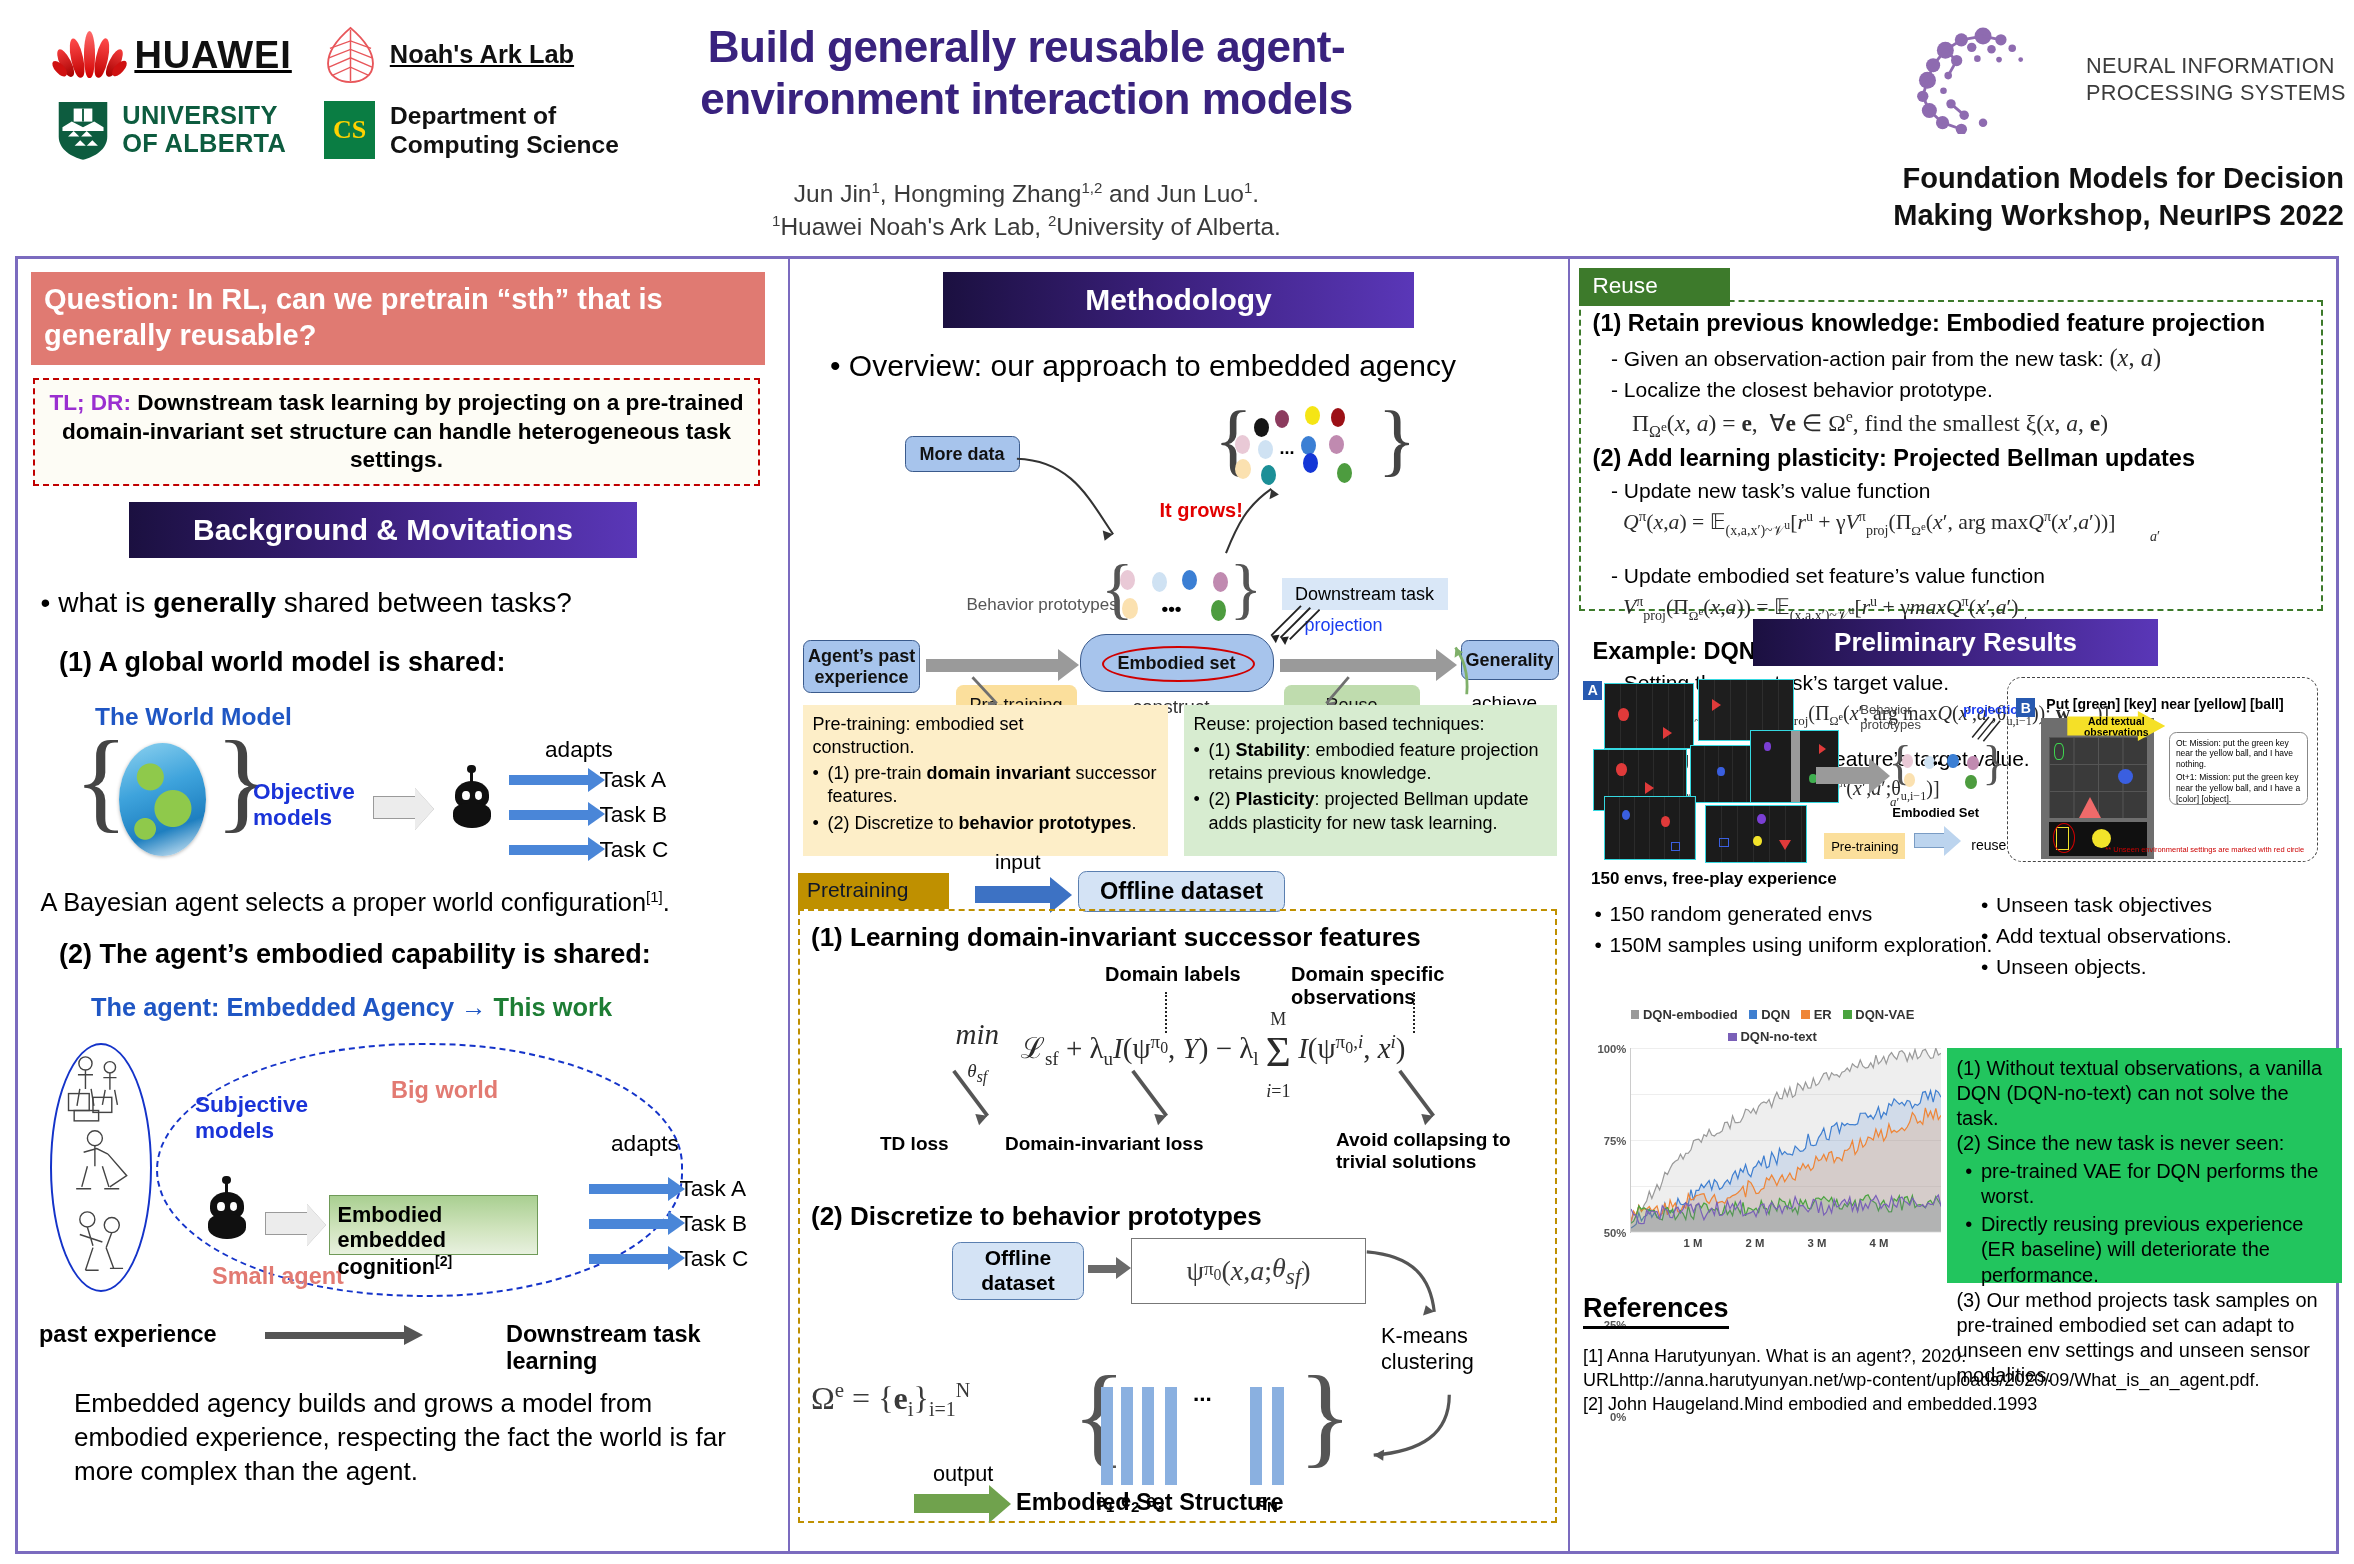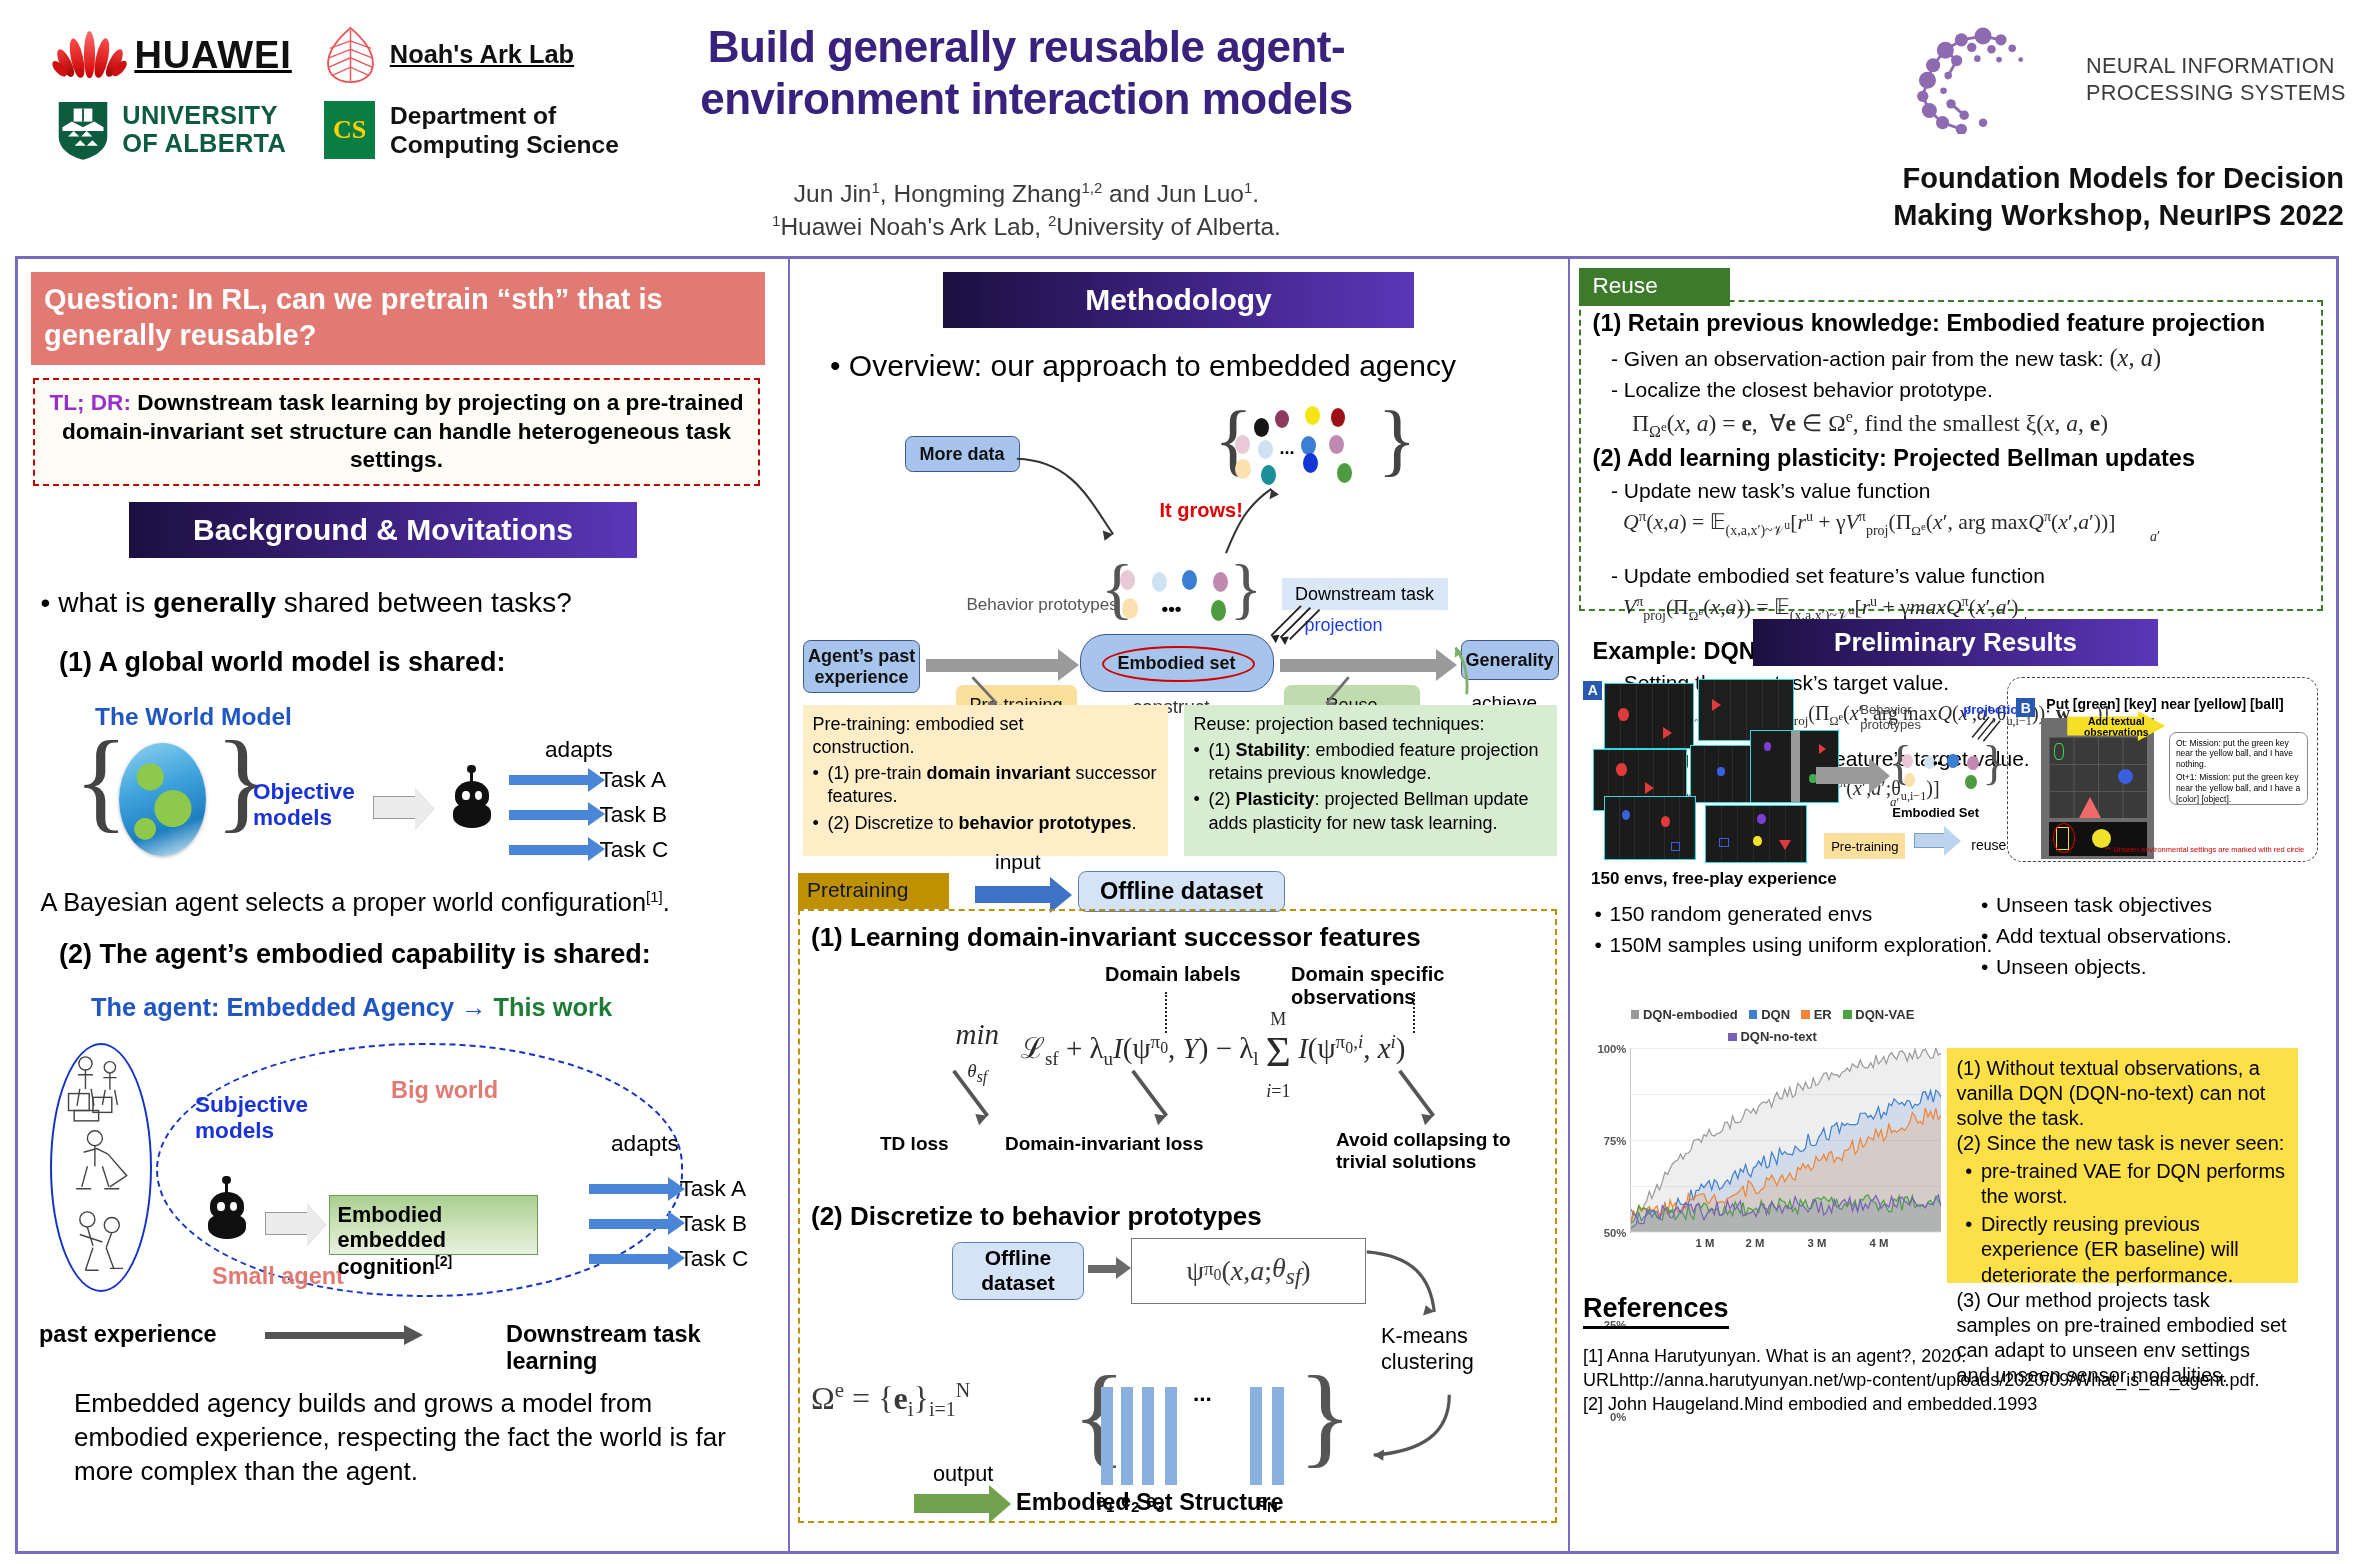--- a/index.html
+++ b/index.html
@@ -272,22 +272,22 @@
   #legend { display:flex; flex-wrap:wrap; justify-content:center; gap:7.5px 11.3px; font-size:13px; font-weight:bold;
             color:#333; padding-top:3.8px; }
   .lg { display:flex; align-items:center; gap:3.8px; }
   .lg i { width:8.5px; height:8.5px; display:inline-block; }
   #plot { position:absolute; left:41px; top:45px; width:311px; height:185px; border-left:0.9px solid #ccc; border-bottom:0.9px solid #bbb; }
   .ytick { position:absolute; right:calc(100% + 4.7px); transform:translateY(-50%); font-size:11.3px; font-weight:bold; color:#555; }
   .gl { position:absolute; left:0; width:100%; border-top:0.9px solid #eee; }
   .xtick { position:absolute; top:100%; transform:translateX(-50%); margin-top:4.7px; font-size:11.3px; font-weight:bold; color:#444; }
 
   #findings {
-    position:absolute; left:377px; top:789px; width:351px; height:235px;
-    background:#fde047; font-size:20px; line-height:1.26; padding:7.5px 9.4px;
+    position:absolute; left:377px; top:789px; width:395px; height:235px;
+    background:#22c55e; font-size:20px; line-height:1.26; padding:7.5px 9.4px;
   }
 
   #ref-head { position:absolute; left:13px; top:1034px; font-size:27px; font-weight:bold;
               border-bottom:3.8px solid #000; padding-bottom:1.9px; }
   #refs { position:absolute; left:13px; top:1085px; width:734px; font-size:18px; line-height:1.34; }
 </style>
 </head>
 <body>
 
 <div id="header">
@@ -923,21 +923,21 @@
           </div>
           <div class="gl" style="top: 92px;">
             <div class="ytick" style="top: 92px;">50%</div>
           </div>
           <div class="gl" style="top: 46px;">
             <div class="ytick" style="top: 46px;">75%</div>
           </div>
           <div class="gl" style="top: 0px;">
             <div class="ytick" style="top: 0px;">100%</div>
           </div>
-          <div class="xtick" style="left: 62px; margin-left: 12px;">1 M</div>
+          <div class="xtick" style="left: 62px;">1 M</div>
           <div class="xtick" style="left: 124px;">2 M</div>
           <div class="xtick" style="left: 186px;">3 M</div>
           <div class="xtick" style="left: 248px;">4 M</div>
           <svg width="310" height="184" style="position: absolute; left: 0px; top: 0px;" viewBox="0 0 329 195">
             <path d="M0.0 185.1 L2.8 174.8 L5.5 179.2 L8.3 166.9 L11.1 173.4 L13.8 166.7 L16.6 162.3 L19.4 151.9 L22.1 159.5 L24.9 152.1 L27.6 144.8 L30.4 150.4 L33.2 141.7 L35.9 131.8 L38.7 134.2 L41.5 127.8 L44.2 122.7 L47.0 120.0 L49.8 118.6 L52.5 112.5 L55.3 117.8 L58.1 111.6 L60.8 111.4 L63.6 107.9 L66.4 98.3 L69.1 97.1 L71.9 96.5 L74.6 99.8 L77.4 91.8 L80.2 93.5 L82.9 86.3 L85.7 92.3 L88.5 93.2 L91.2 90.6 L94.0 89.9 L96.8 87.9 L99.5 78.9 L102.3 78.6 L105.1 85.2 L107.8 71.9 L110.6 79.1 L113.4 79.1 L116.1 78.4 L118.9 73.2 L121.6 64.8 L124.4 65.6 L127.2 68.9 L129.9 64.2 L132.7 69.6 L135.5 61.7 L138.2 58.4 L141.0 57.0 L143.8 58.3 L146.5 54.5 L149.3 62.6 L152.1 53.0 L154.8 46.9 L157.6 53.4 L160.4 53.9 L163.1 43.4 L165.9 51.1 L168.6 41.5 L171.4 52.1 L174.2 50.0 L176.9 37.4 L179.7 40.0 L182.5 44.4 L185.2 36.1 L188.0 42.3 L190.8 42.1 L193.5 31.8 L196.3 39.8 L199.1 37.7 L201.8 32.4 L204.6 27.0 L207.4 26.1 L210.1 33.4 L212.9 26.1 L215.6 28.6 L218.4 28.2 L221.2 30.6 L223.9 25.6 L226.7 24.5 L229.5 21.1 L232.2 24.8 L235.0 16.6 L237.8 19.2 L240.5 20.6 L243.3 12.6 L246.1 19.2 L248.8 21.1 L251.6 20.4 L254.4 15.6 L257.1 20.7 L259.9 7.5 L262.6 16.7 L265.4 13.9 L268.2 8.8 L270.9 16.4 L273.7 8.2 L276.5 4.8 L279.2 8.9 L282.0 12.0 L284.8 3.9 L287.5 2.8 L290.3 5.9 L293.1 13.9 L295.8 5.4 L298.6 11.2 L301.4 1.5 L304.1 11.2 L306.9 8.8 L309.6 2.5 L312.4 1.3 L315.2 6.8 L317.9 10.9 L320.7 10.3 L323.5 0.0 L326.2 7.3 L329.0 5.4 L329 195 L0 195 Z" fill="#9a9a9a" opacity="0.17"></path>
             <path d="M0.0 185.1 L2.8 174.8 L5.5 179.2 L8.3 166.9 L11.1 173.4 L13.8 166.7 L16.6 162.3 L19.4 151.9 L22.1 159.5 L24.9 152.1 L27.6 144.8 L30.4 150.4 L33.2 141.7 L35.9 131.8 L38.7 134.2 L41.5 127.8 L44.2 122.7 L47.0 120.0 L49.8 118.6 L52.5 112.5 L55.3 117.8 L58.1 111.6 L60.8 111.4 L63.6 107.9 L66.4 98.3 L69.1 97.1 L71.9 96.5 L74.6 99.8 L77.4 91.8 L80.2 93.5 L82.9 86.3 L85.7 92.3 L88.5 93.2 L91.2 90.6 L94.0 89.9 L96.8 87.9 L99.5 78.9 L102.3 78.6 L105.1 85.2 L107.8 71.9 L110.6 79.1 L113.4 79.1 L116.1 78.4 L118.9 73.2 L121.6 64.8 L124.4 65.6 L127.2 68.9 L129.9 64.2 L132.7 69.6 L135.5 61.7 L138.2 58.4 L141.0 57.0 L143.8 58.3 L146.5 54.5 L149.3 62.6 L152.1 53.0 L154.8 46.9 L157.6 53.4 L160.4 53.9 L163.1 43.4 L165.9 51.1 L168.6 41.5 L171.4 52.1 L174.2 50.0 L176.9 37.4 L179.7 40.0 L182.5 44.4 L185.2 36.1 L188.0 42.3 L190.8 42.1 L193.5 31.8 L196.3 39.8 L199.1 37.7 L201.8 32.4 L204.6 27.0 L207.4 26.1 L210.1 33.4 L212.9 26.1 L215.6 28.6 L218.4 28.2 L221.2 30.6 L223.9 25.6 L226.7 24.5 L229.5 21.1 L232.2 24.8 L235.0 16.6 L237.8 19.2 L240.5 20.6 L243.3 12.6 L246.1 19.2 L248.8 21.1 L251.6 20.4 L254.4 15.6 L257.1 20.7 L259.9 7.5 L262.6 16.7 L265.4 13.9 L268.2 8.8 L270.9 16.4 L273.7 8.2 L276.5 4.8 L279.2 8.9 L282.0 12.0 L284.8 3.9 L287.5 2.8 L290.3 5.9 L293.1 13.9 L295.8 5.4 L298.6 11.2 L301.4 1.5 L304.1 11.2 L306.9 8.8 L309.6 2.5 L312.4 1.3 L315.2 6.8 L317.9 10.9 L320.7 10.3 L323.5 0.0 L326.2 7.3 L329.0 5.4 " fill="none" stroke="#9a9a9a" stroke-width="1.3"></path>
             <path d="M0.0 191.0 L2.8 189.1 L5.5 186.8 L8.3 174.8 L11.1 183.3 L13.8 179.0 L16.6 177.7 L19.4 170.8 L22.1 179.4 L24.9 174.7 L27.6 178.9 L30.4 180.1 L33.2 175.0 L35.9 164.6 L38.7 174.0 L41.5 172.3 L44.2 174.3 L47.0 171.8 L49.8 159.5 L52.5 165.5 L55.3 166.3 L58.1 164.2 L60.8 166.0 L63.6 150.1 L66.4 161.6 L69.1 150.9 L71.9 151.0 L74.6 144.5 L77.4 148.1 L80.2 144.1 L82.9 140.5 L85.7 150.2 L88.5 139.7 L91.2 142.5 L94.0 149.9 L96.8 148.0 L99.5 143.0 L102.3 139.9 L105.1 144.2 L107.8 134.8 L110.6 130.4 L113.4 138.4 L116.1 128.1 L118.9 131.7 L121.6 123.5 L124.4 133.2 L127.2 136.4 L129.9 127.1 L132.7 125.1 L135.5 119.7 L138.2 124.4 L141.0 114.1 L143.8 127.0 L146.5 125.6 L149.3 110.5 L152.1 115.7 L154.8 123.3 L157.6 106.5 L160.4 113.1 L163.1 109.8 L165.9 112.5 L168.6 112.6 L171.4 113.5 L174.2 104.0 L176.9 106.7 L179.7 109.6 L182.5 109.1 L185.2 106.3 L188.0 91.0 L190.8 102.8 L193.5 103.5 L196.3 102.8 L199.1 95.0 L201.8 91.1 L204.6 85.0 L207.4 96.5 L210.1 97.3 L212.9 83.3 L215.6 82.1 L218.4 79.2 L221.2 89.9 L223.9 79.5 L226.7 82.2 L229.5 80.0 L232.2 81.3 L235.0 81.2 L237.8 81.4 L240.5 80.3 L243.3 69.1 L246.1 69.1 L248.8 69.0 L251.6 73.6 L254.4 71.1 L257.1 75.3 L259.9 69.9 L262.6 62.3 L265.4 74.4 L268.2 68.2 L270.9 70.7 L273.7 58.9 L276.5 61.1 L279.2 53.8 L282.0 56.8 L284.8 59.5 L287.5 57.5 L290.3 61.0 L293.1 55.5 L295.8 56.3 L298.6 63.8 L301.4 59.5 L304.1 60.7 L306.9 58.1 L309.6 46.9 L312.4 46.1 L315.2 54.3 L317.9 45.2 L320.7 57.4 L323.5 44.7 L326.2 46.9 L329.0 52.2 L329 195 L0 195 Z" fill="#3f7fd0" opacity="0.17"></path>
             <path d="M0.0 191.0 L2.8 189.1 L5.5 186.8 L8.3 174.8 L11.1 183.3 L13.8 179.0 L16.6 177.7 L19.4 170.8 L22.1 179.4 L24.9 174.7 L27.6 178.9 L30.4 180.1 L33.2 175.0 L35.9 164.6 L38.7 174.0 L41.5 172.3 L44.2 174.3 L47.0 171.8 L49.8 159.5 L52.5 165.5 L55.3 166.3 L58.1 164.2 L60.8 166.0 L63.6 150.1 L66.4 161.6 L69.1 150.9 L71.9 151.0 L74.6 144.5 L77.4 148.1 L80.2 144.1 L82.9 140.5 L85.7 150.2 L88.5 139.7 L91.2 142.5 L94.0 149.9 L96.8 148.0 L99.5 143.0 L102.3 139.9 L105.1 144.2 L107.8 134.8 L110.6 130.4 L113.4 138.4 L116.1 128.1 L118.9 131.7 L121.6 123.5 L124.4 133.2 L127.2 136.4 L129.9 127.1 L132.7 125.1 L135.5 119.7 L138.2 124.4 L141.0 114.1 L143.8 127.0 L146.5 125.6 L149.3 110.5 L152.1 115.7 L154.8 123.3 L157.6 106.5 L160.4 113.1 L163.1 109.8 L165.9 112.5 L168.6 112.6 L171.4 113.5 L174.2 104.0 L176.9 106.7 L179.7 109.6 L182.5 109.1 L185.2 106.3 L188.0 91.0 L190.8 102.8 L193.5 103.5 L196.3 102.8 L199.1 95.0 L201.8 91.1 L204.6 85.0 L207.4 96.5 L210.1 97.3 L212.9 83.3 L215.6 82.1 L218.4 79.2 L221.2 89.9 L223.9 79.5 L226.7 82.2 L229.5 80.0 L232.2 81.3 L235.0 81.2 L237.8 81.4 L240.5 80.3 L243.3 69.1 L246.1 69.1 L248.8 69.0 L251.6 73.6 L254.4 71.1 L257.1 75.3 L259.9 69.9 L262.6 62.3 L265.4 74.4 L268.2 68.2 L270.9 70.7 L273.7 58.9 L276.5 61.1 L279.2 53.8 L282.0 56.8 L284.8 59.5 L287.5 57.5 L290.3 61.0 L293.1 55.5 L295.8 56.3 L298.6 63.8 L301.4 59.5 L304.1 60.7 L306.9 58.1 L309.6 46.9 L312.4 46.1 L315.2 54.3 L317.9 45.2 L320.7 57.4 L323.5 44.7 L326.2 46.9 L329.0 52.2 " fill="none" stroke="#3f7fd0" stroke-width="1.3"></path>
             <path d="M0.0 183.6 L2.8 172.9 L5.5 177.7 L8.3 167.0 L11.1 173.1 L13.8 170.4 L16.6 170.9 L19.4 168.0 L22.1 172.9 L24.9 170.5 L27.6 167.5 L30.4 177.5 L33.2 175.4 L35.9 164.3 L38.7 177.0 L41.5 161.3 L44.2 168.8 L47.0 164.4 L49.8 173.5 L52.5 174.0 L55.3 167.4 L58.1 169.7 L60.8 154.7 L63.6 161.1 L66.4 160.1 L69.1 156.5 L71.9 155.9 L74.6 154.9 L77.4 154.5 L80.2 162.3 L82.9 164.9 L85.7 159.4 L88.5 155.4 L91.2 164.8 L94.0 163.4 L96.8 162.7 L99.5 164.8 L102.3 159.0 L105.1 158.6 L107.8 156.5 L110.6 155.5 L113.4 153.5 L116.1 150.8 L118.9 146.6 L121.6 158.1 L124.4 140.9 L127.2 142.7 L129.9 147.7 L132.7 154.3 L135.5 153.9 L138.2 150.0 L141.0 148.8 L143.8 137.8 L146.5 140.1 L149.3 134.6 L152.1 139.8 L154.8 145.7 L157.6 139.0 L160.4 134.4 L163.1 141.6 L165.9 137.3 L168.6 132.5 L171.4 138.5 L174.2 140.1 L176.9 126.7 L179.7 129.1 L182.5 122.5 L185.2 127.3 L188.0 123.7 L190.8 129.8 L193.5 126.9 L196.3 114.9 L199.1 119.5 L201.8 118.3 L204.6 112.8 L207.4 119.2 L210.1 111.1 L212.9 109.8 L215.6 121.5 L218.4 116.1 L221.2 116.6 L223.9 119.5 L226.7 108.4 L229.5 108.3 L232.2 105.9 L235.0 98.4 L237.8 112.7 L240.5 108.4 L243.3 96.1 L246.1 105.0 L248.8 102.1 L251.6 94.4 L254.4 95.3 L257.1 97.4 L259.9 86.0 L262.6 94.0 L265.4 86.8 L268.2 98.5 L270.9 93.7 L273.7 80.7 L276.5 89.6 L279.2 87.1 L282.0 89.2 L284.8 87.1 L287.5 84.5 L290.3 87.5 L293.1 83.7 L295.8 78.5 L298.6 68.4 L301.4 72.0 L304.1 79.4 L306.9 77.5 L309.6 80.8 L312.4 63.5 L315.2 72.9 L317.9 67.0 L320.7 75.0 L323.5 63.9 L326.2 75.8 L329.0 71.4 L329 195 L0 195 Z" fill="#ef8536" opacity="0.17"></path>
             <path d="M0.0 183.6 L2.8 172.9 L5.5 177.7 L8.3 167.0 L11.1 173.1 L13.8 170.4 L16.6 170.9 L19.4 168.0 L22.1 172.9 L24.9 170.5 L27.6 167.5 L30.4 177.5 L33.2 175.4 L35.9 164.3 L38.7 177.0 L41.5 161.3 L44.2 168.8 L47.0 164.4 L49.8 173.5 L52.5 174.0 L55.3 167.4 L58.1 169.7 L60.8 154.7 L63.6 161.1 L66.4 160.1 L69.1 156.5 L71.9 155.9 L74.6 154.9 L77.4 154.5 L80.2 162.3 L82.9 164.9 L85.7 159.4 L88.5 155.4 L91.2 164.8 L94.0 163.4 L96.8 162.7 L99.5 164.8 L102.3 159.0 L105.1 158.6 L107.8 156.5 L110.6 155.5 L113.4 153.5 L116.1 150.8 L118.9 146.6 L121.6 158.1 L124.4 140.9 L127.2 142.7 L129.9 147.7 L132.7 154.3 L135.5 153.9 L138.2 150.0 L141.0 148.8 L143.8 137.8 L146.5 140.1 L149.3 134.6 L152.1 139.8 L154.8 145.7 L157.6 139.0 L160.4 134.4 L163.1 141.6 L165.9 137.3 L168.6 132.5 L171.4 138.5 L174.2 140.1 L176.9 126.7 L179.7 129.1 L182.5 122.5 L185.2 127.3 L188.0 123.7 L190.8 129.8 L193.5 126.9 L196.3 114.9 L199.1 119.5 L201.8 118.3 L204.6 112.8 L207.4 119.2 L210.1 111.1 L212.9 109.8 L215.6 121.5 L218.4 116.1 L221.2 116.6 L223.9 119.5 L226.7 108.4 L229.5 108.3 L232.2 105.9 L235.0 98.4 L237.8 112.7 L240.5 108.4 L243.3 96.1 L246.1 105.0 L248.8 102.1 L251.6 94.4 L254.4 95.3 L257.1 97.4 L259.9 86.0 L262.6 94.0 L265.4 86.8 L268.2 98.5 L270.9 93.7 L273.7 80.7 L276.5 89.6 L279.2 87.1 L282.0 89.2 L284.8 87.1 L287.5 84.5 L290.3 87.5 L293.1 83.7 L295.8 78.5 L298.6 68.4 L301.4 72.0 L304.1 79.4 L306.9 77.5 L309.6 80.8 L312.4 63.5 L315.2 72.9 L317.9 67.0 L320.7 75.0 L323.5 63.9 L326.2 75.8 L329.0 71.4 " fill="none" stroke="#ef8536" stroke-width="1.3"></path>

